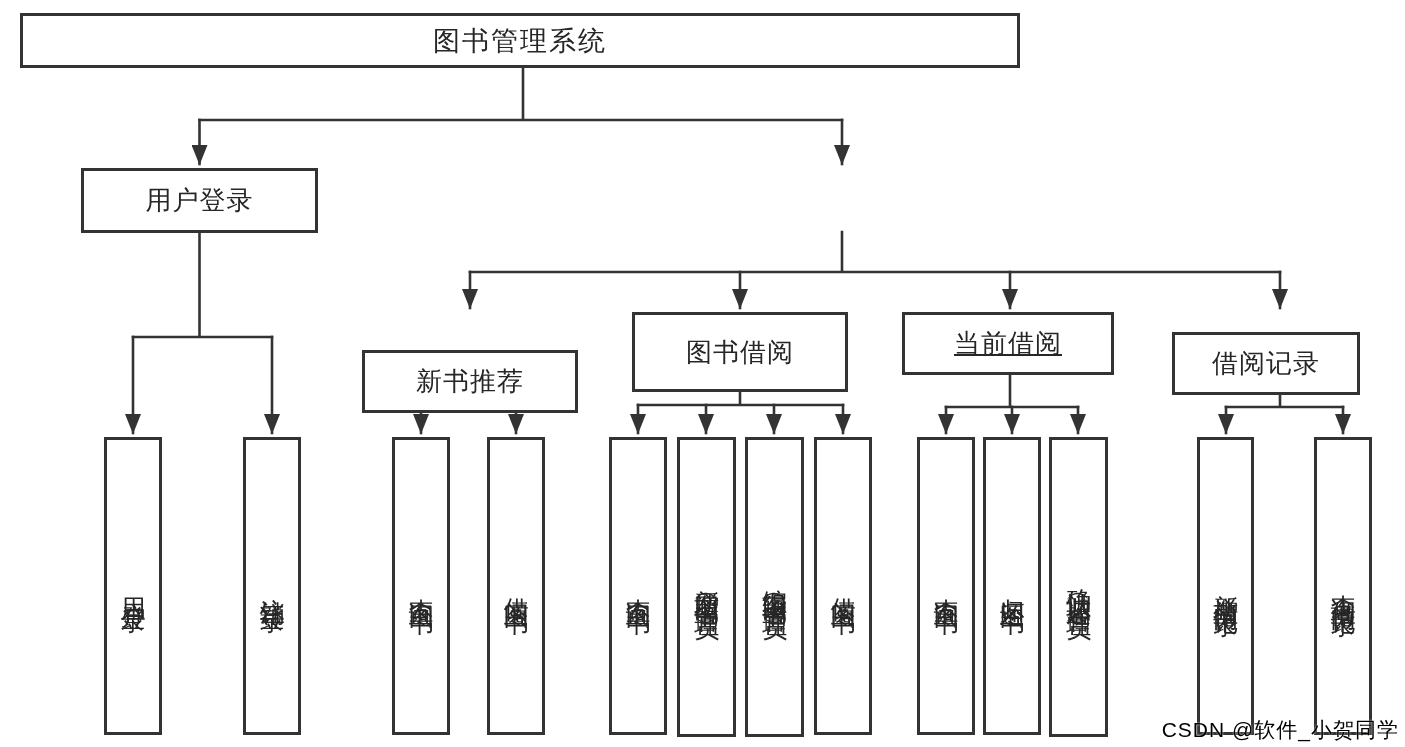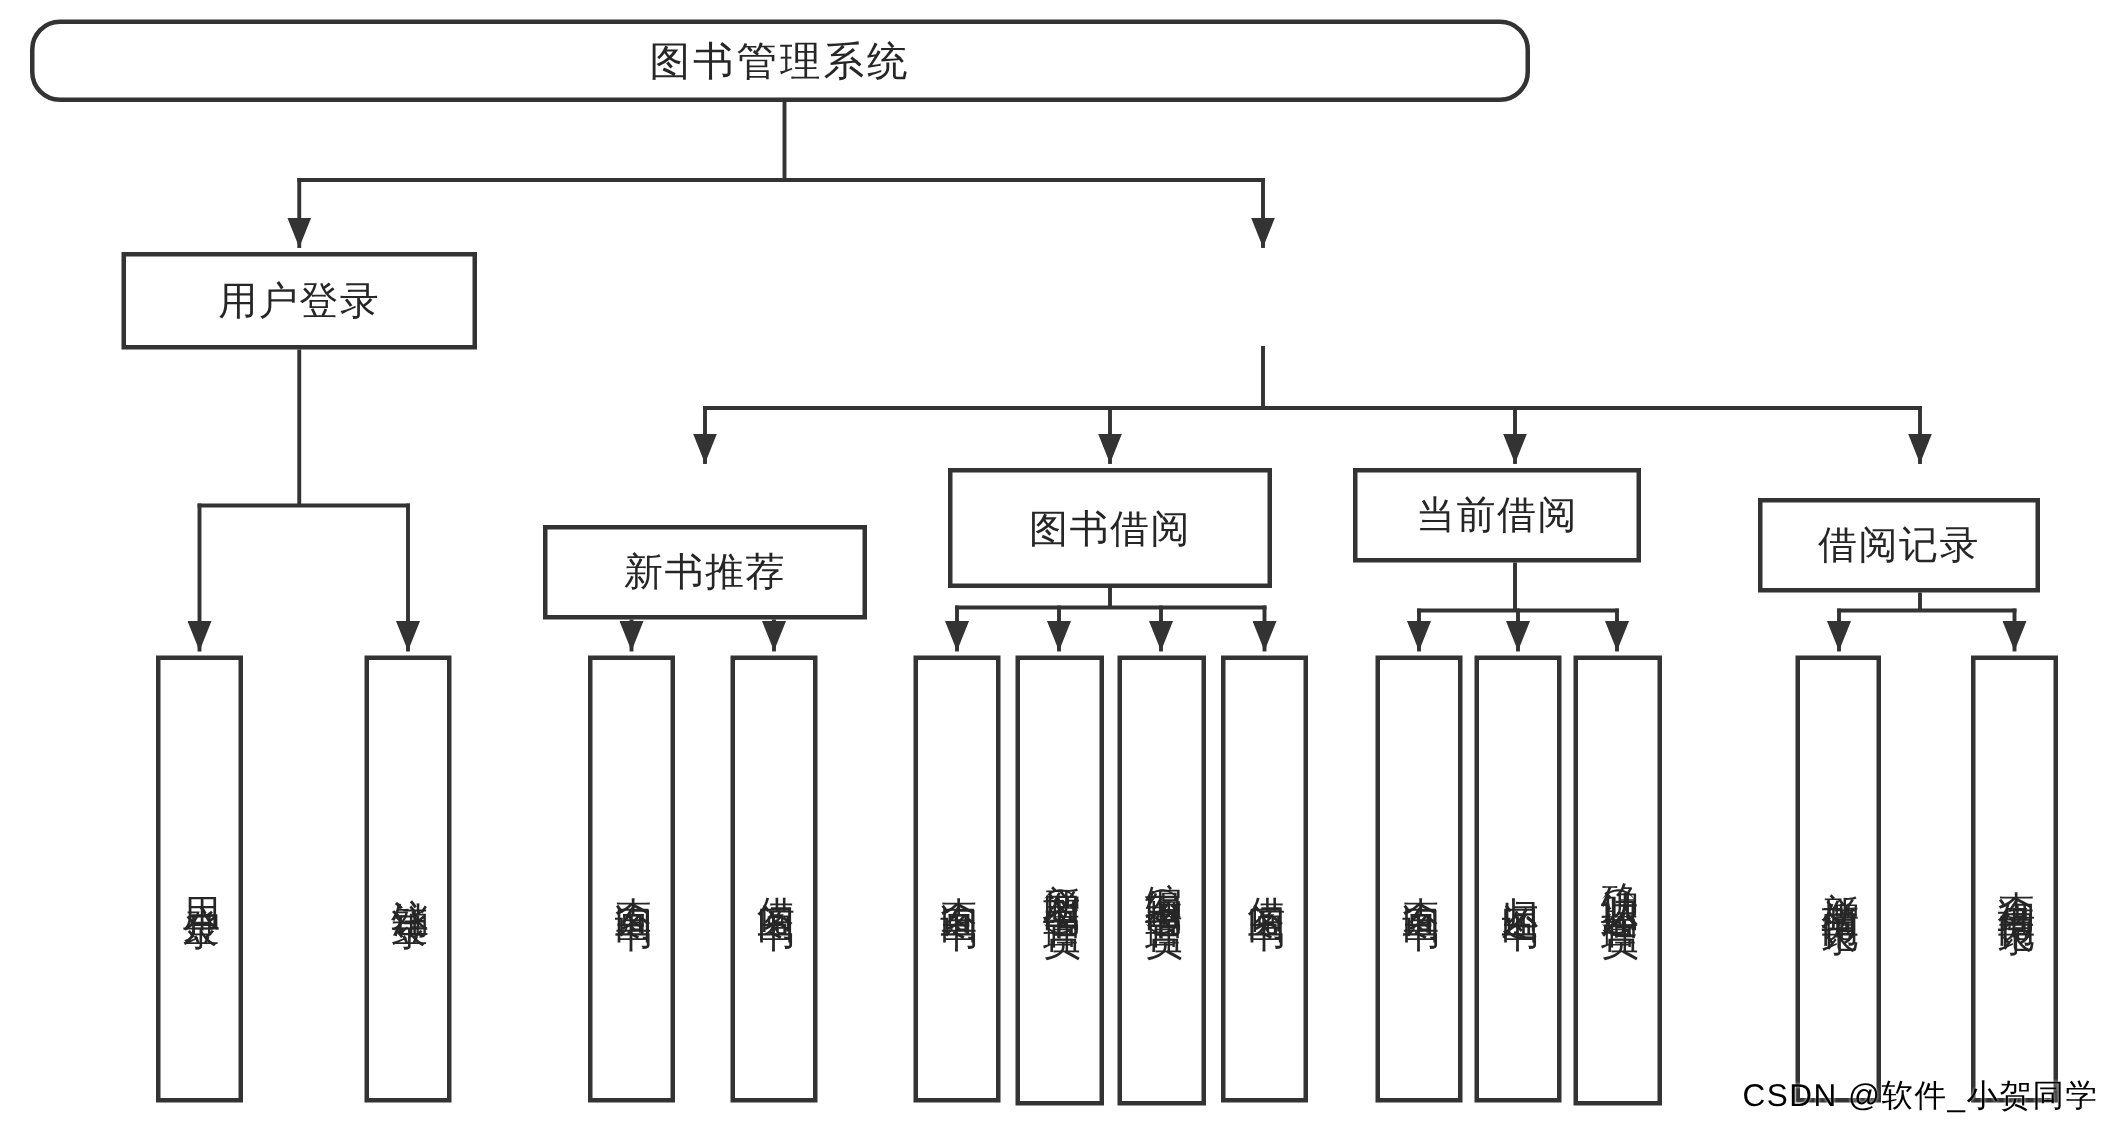--- a/index.html
+++ b/index.html
@@ -8,21 +8,21 @@
     font-family:"Liberation Sans","DejaVu Sans",sans-serif;
   }
   .connectors{position:absolute;left:0;top:0;width:1405px;height:747px;}
   .node{
     position:absolute;box-sizing:border-box;background:#ffffff;
     border:3px solid #333333;color:#262626;
     display:flex;align-items:center;justify-content:center;
     white-space:nowrap;
   }
   .hbox{font-size:26px;letter-spacing:1px;}
-  .root{font-size:27px;letter-spacing:2px;border-radius:20px;}
+  .root{font-size:27px;letter-spacing:2px;}
   .vbox{
     writing-mode:vertical-rl;text-orientation:mixed;
     font-size:25px;letter-spacing:4px;line-height:1.1;
   }
   .watermark{
     position:absolute;right:6px;bottom:3px;
     font-size:21px;color:#000000;letter-spacing:1px;
     text-shadow:0 0 2px #ffffff;
   }
 </style>
@@ -85,21 +85,21 @@
       <line x1="1343" y1="407" x2="1343" y2="433" marker-end="url(#arrow)"></line>
     </g>
   </svg>
 
   <div class="node hbox root" style="left:20px;top:13px;width:1000px;height:55px;">图书管理系统</div>
 
   <div class="node hbox" style="left:81px;top:168px;width:237px;height:65px;">用户登录</div>
 
   <div class="node hbox" style="left:362px;top:312px;width:216px;height:63px;margin-top:38px;">新书推荐</div>
   <div class="node hbox" style="left:632px;top:312px;width:216px;height:80px;">图书借阅</div>
-  <div class="node hbox" style="left:902px;top:312px;width:192px;height:63px;">当前借阅</div>
+  <div class="node hbox" style="left:902px;top:312px;width:212px;height:63px;text-decoration:underline;">当前借阅</div>
   <div class="node hbox" style="left:1172px;top:332px;width:188px;height:63px;">借阅记录</div>
 
   <div class="node vbox" style="left:104px;top:437px;width:58px;height:298px;">用户登录</div>
   <div class="node vbox" style="left:243px;top:437px;width:58px;height:298px;">注销登录</div>
 
   <div class="node vbox" style="left:392px;top:437px;width:58px;height:298px;">查询图书</div>
   <div class="node vbox" style="left:487px;top:437px;width:58px;height:298px;">借阅图书</div>
 
   <div class="node vbox" style="left:609px;top:437px;width:58px;height:298px;">查询图书</div>
   <div class="node vbox" style="left:677px;top:437px;width:59px;height:300px;">新增图书（管理员）</div>

